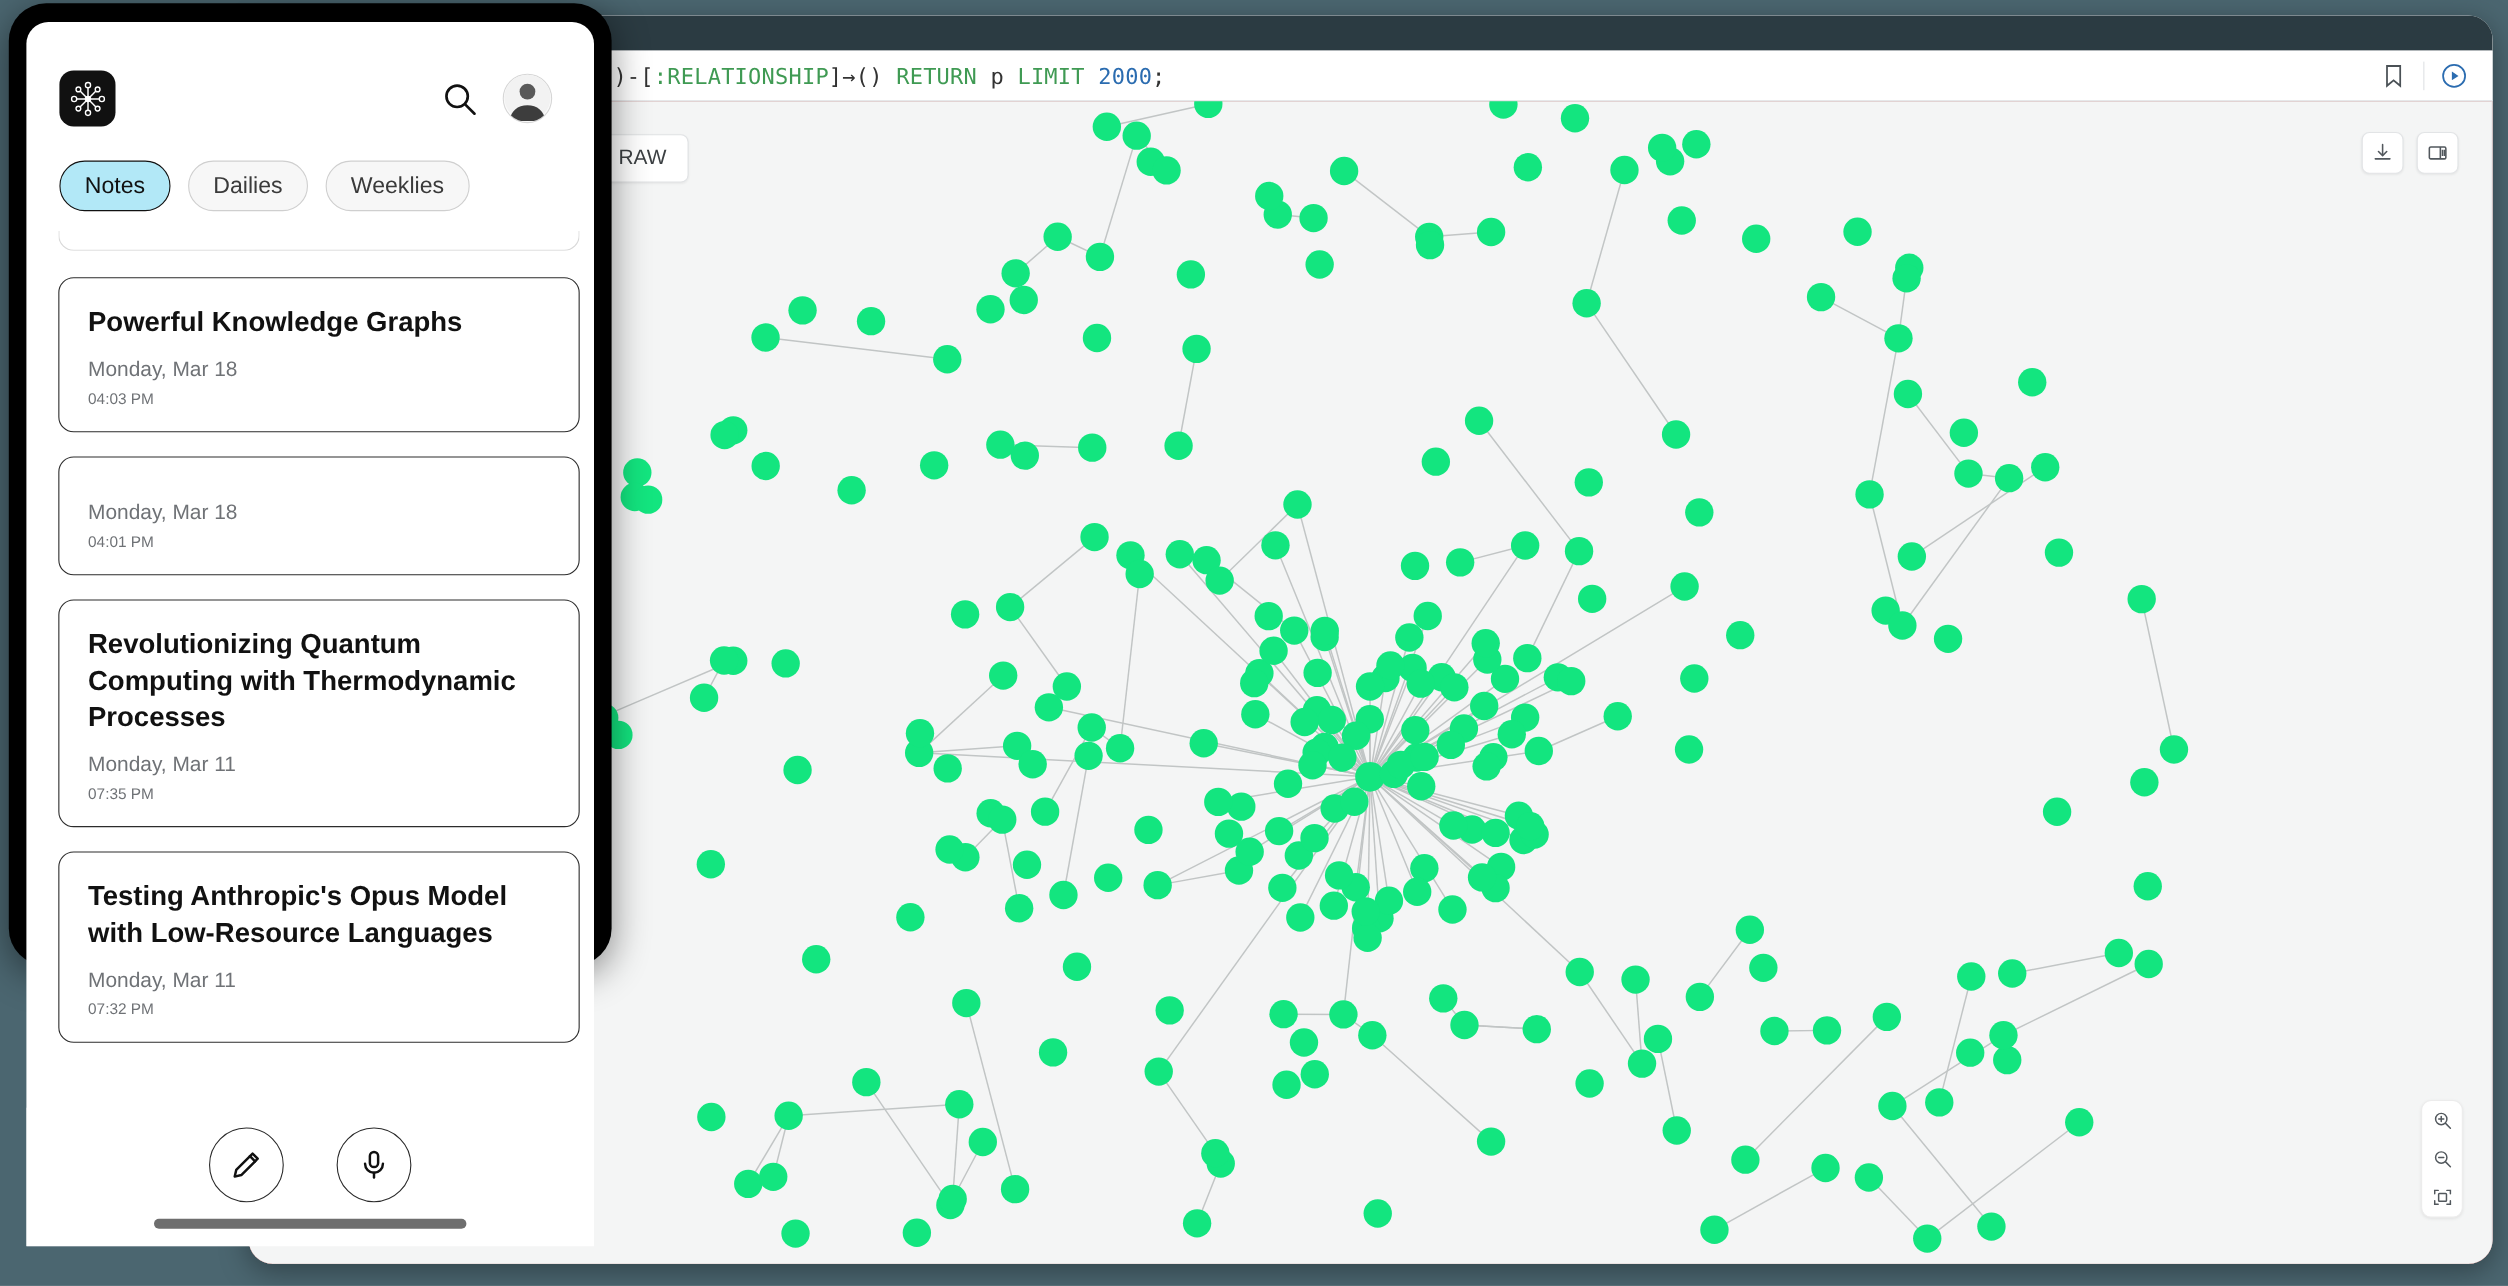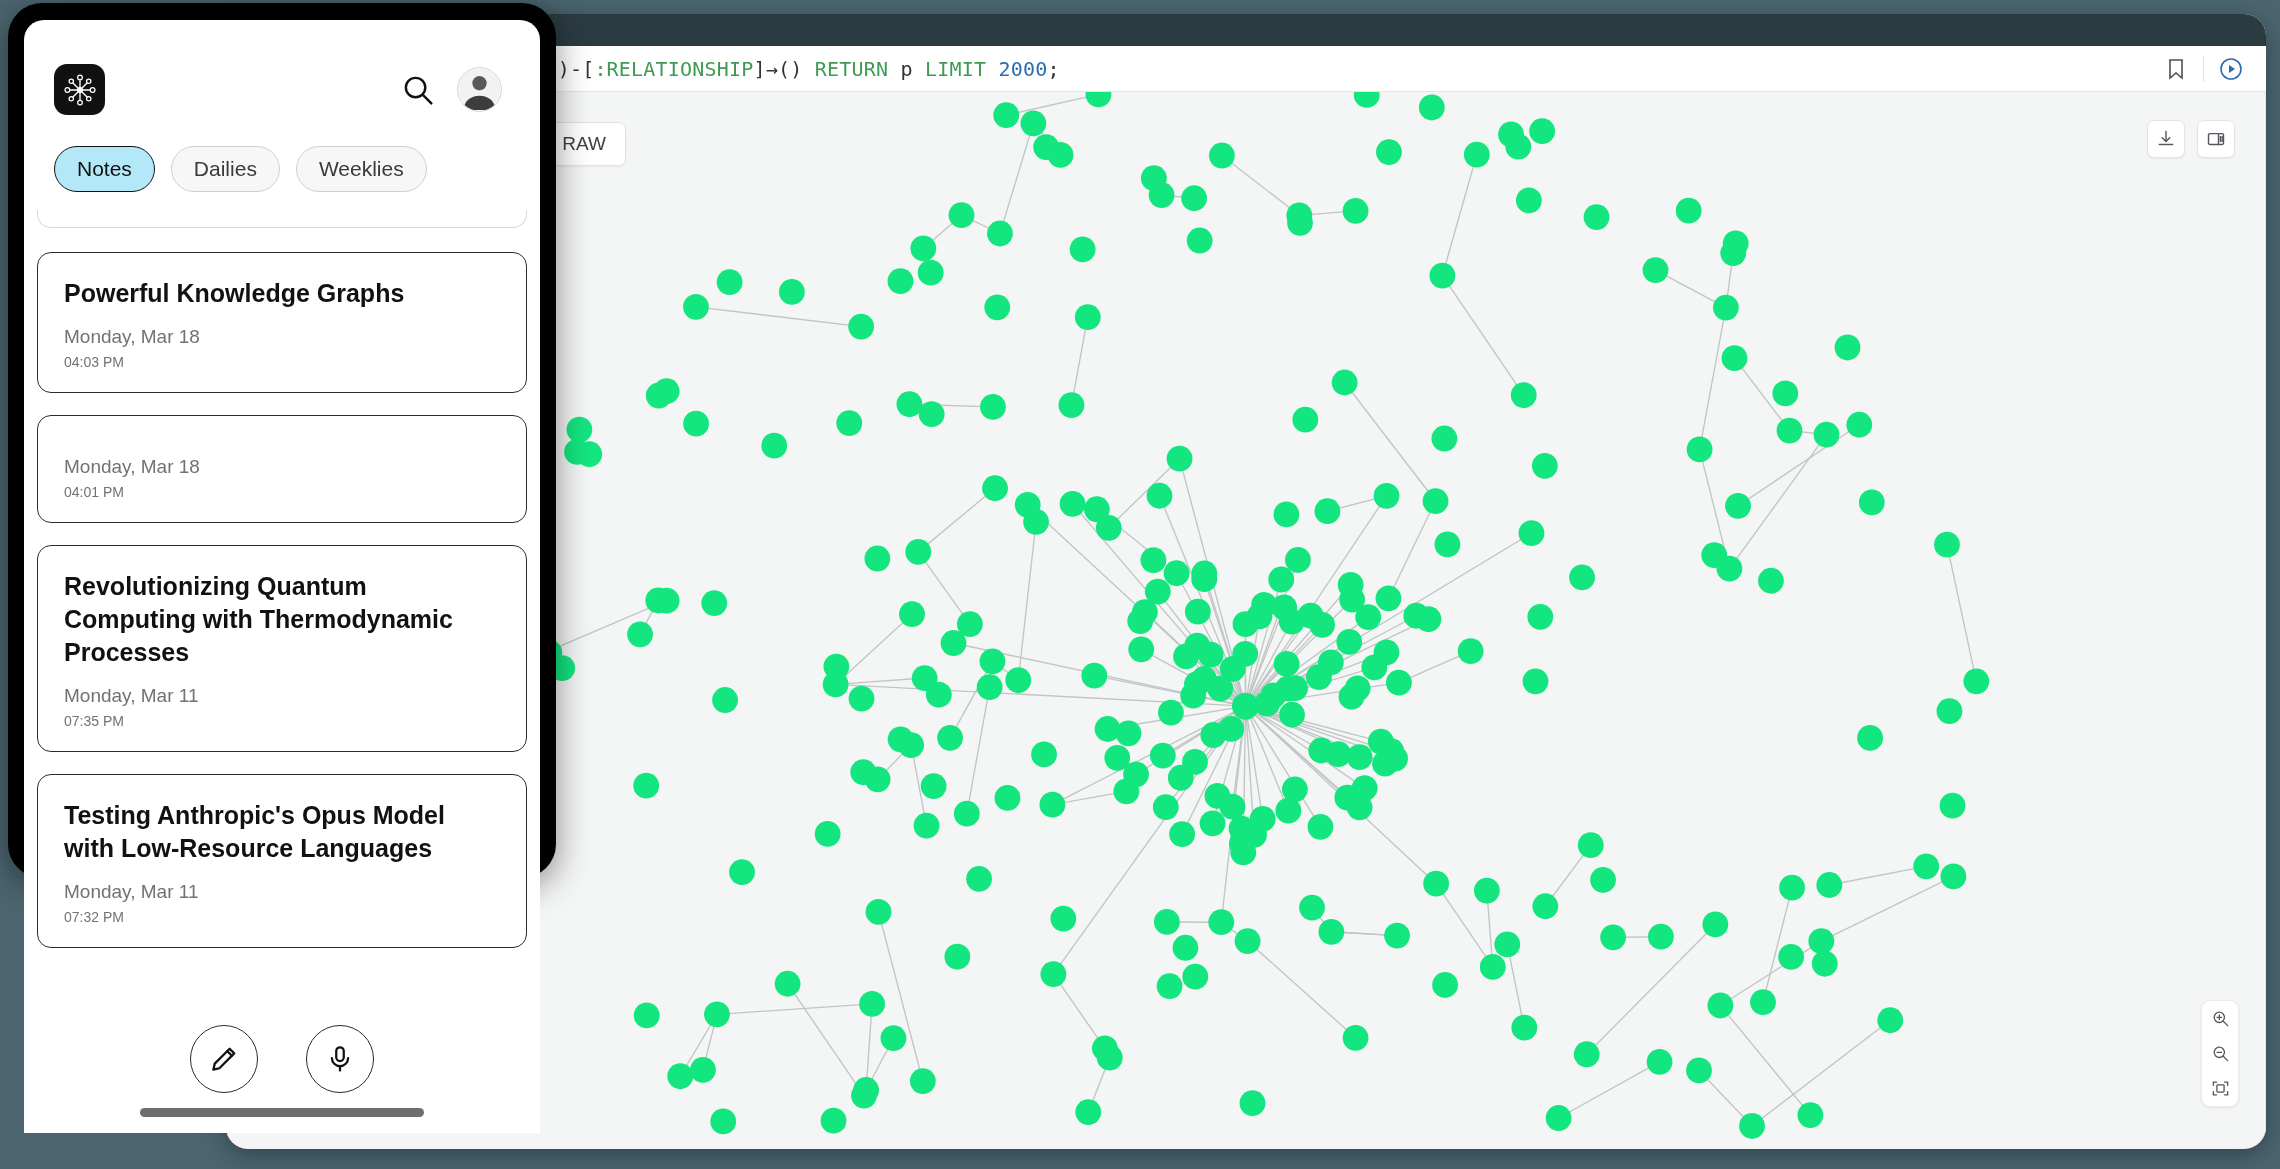--- a/index.html
+++ b/index.html
@@ -162,21 +162,21 @@
   }
   .filter-pill {
     border: 1.5px solid #cfcfcf; border-radius: 999px;
     padding: 10px 22px; font-size: 21px; color: #3a3a3a;
     background: #f7f7f7; cursor: pointer; white-space: nowrap;
   }
   .filter-pill.active { background: #b2e8f7; border-color: #111; color: #111; }
 
   #notes-list {
     flex: 1; overflow: hidden; padding: 0 13px;
-    margin-top: 18px; position: relative;
+    margin-top: 18px; position: relative; margin-left: 16px;
   }
   .note-card {
     border: 1px solid #2c2c2c; border-radius: 14px;
     padding: 24px 26px 22px 26px; margin-bottom: 22px;
     background: #fff; cursor: pointer;
   }
   .note-card.partial {
     height: 18px; padding: 0; border-color: #d8d8d8; margin-bottom: 24px;
     border-top: none; border-radius: 0 0 14px 14px;
   }

